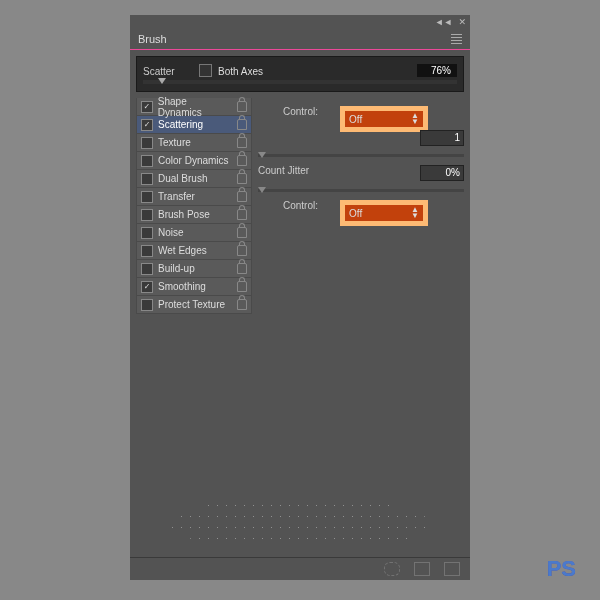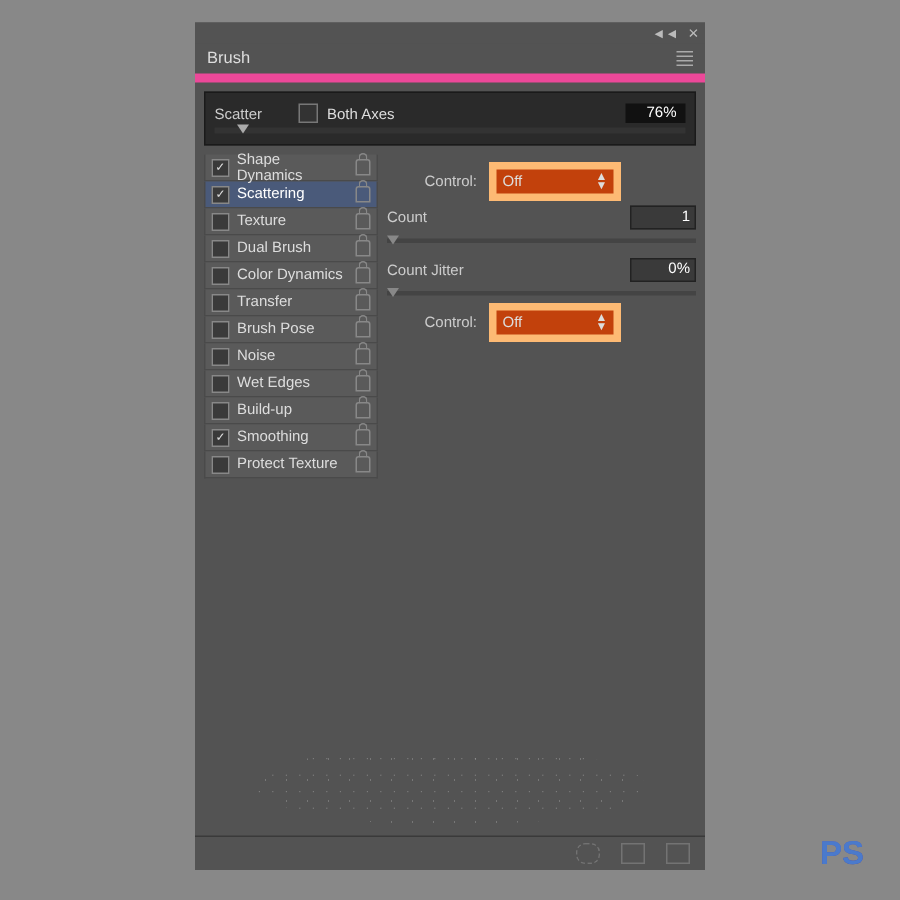--- a/index.html
+++ b/index.html
@@ -1,40 +1,40 @@
 <!DOCTYPE html>
 <html><head>
 <meta charset="utf-8">
 <style>
 body{margin:0;background:#888;width:600px;height:600px;font-family:Tahoma,Arial,sans-serif;font-size:11px;color:#ddd;position:relative}
 .win{position:absolute;left:130px;top:15px;width:340px;height:565px;background:#535353}
 .tb{height:14px;background:#535353;display:flex;justify-content:flex-end;align-items:center;padding:0 4px;gap:6px}
 .tb span{color:#bbb;font-size:9px}
-.tab{height:20px;display:flex;align-items:center;padding:0 8px;color:#ddd;background:#535353;border-bottom:6px solid #ec4899}
+.tab{height:20px;display:flex;align-items:center;padding:0 8px;color:#ddd;background:#535353;border-bottom:1px solid #ec4899}
 .menu-icon{margin-left:auto;display:flex;flex-direction:column;gap:2px}
 .menu-icon div{width:11px;height:1px;background:#aaa}
 .top{display:flex;padding:6px;gap:6px}
 .presets{flex:0 0 110px;height:22px;background:#5a5a5a;border:1px solid #3a3a3a;border-radius:10px;text-align:center;line-height:22px;font-size:10px;color:#ddd}
 .scatter{flex:1;background:#2a2a2a;padding:4px 6px;border:1px solid #1a1a1a}
 .sc-row{display:flex;align-items:flex-end;gap:6px;height:16px}
 .sc-row .lbl{flex:0 0 50px;color:#ccc;font-size:10px}
 .ck{width:11px;height:11px;border:1px solid #777;background:#333;display:inline-block}
 .pct{margin-left:auto;background:#111;color:#fff;padding:1px 6px;font-size:10px;min-width:28px;text-align:right}
 .sld{height:4px;background:#333;margin:3px 0;position:relative}
 .sld .h{position:absolute;top:-2px;width:0;height:0;border-left:4px solid transparent;border-right:4px solid transparent;border-top:6px solid #aaa}
 .cols{display:flex;padding:0 6px;gap:6px;height:420px}
 .side{flex:0 0 116px}
 .tip{background:#666;border:1px solid #3a3a3a;padding:4px 6px;font-size:10px;color:#ddd}
 .item{display:flex;align-items:center;height:17px;padding:0 4px;gap:5px;background:#5a5a5a;border:1px solid #4a4a4a;border-top:none;font-size:10px}
 .item.sel{background:#4a5a7a;color:#fff}
 .cb{width:10px;height:10px;border:1px solid #888;background:#3a3a3a;display:flex;align-items:center;justify-content:center;font-size:8px;color:#ddd}
 .lock{margin-left:auto;width:8px;height:9px;border:1px solid #888;border-radius:2px 2px 0 0;position:relative}
 .lock::before{content:"";position:absolute;top:-5px;left:1px;width:4px;height:4px;border:1px solid #888;border-bottom:none;border-radius:3px 3px 0 0}
 .main{flex:1;padding-top:4px}
-.ctrl-row{display:flex;align-items:center;gap:8px;height:20px;margin:4px 0}
+.ctrl-row{display:flex;gap:22px;height:20px;margin:4px 0}
 .ctrl-row .l{flex:0 0 60px;text-align:right;font-size:10px;color:#ccc}
 .sel2{flex:0 0 70px;height:16px;background:#c2410c;border:5px solid #fdba74;font-size:10px;color:#ddd;padding:0 4px;display:flex;align-items:center;justify-content:space-between}
 .num{margin-left:auto;width:36px;height:14px;background:#3a3a3a;border:1px solid #222;color:#fff;text-align:right;padding:0 3px;font-size:10px;line-height:14px}
 .msld{height:3px;background:#444;margin:2px 0 8px;position:relative}
 .msld .h{position:absolute;top:-2px;width:0;height:0;border-left:4px solid transparent;border-right:4px solid transparent;border-top:6px solid #888}
 .preview{position:absolute;bottom:26px;left:0;right:0;height:60px;display:flex;align-items:center;justify-content:center}
 .dots{width:260px;height:50px;background:
  radial-gradient(circle 2px at 50% 50%,#ccc 30%,transparent 31%) 0 0/14px 14px,
  radial-gradient(circle 1px at 30% 60%,#bbb 30%,transparent 31%) 0 0/9px 11px;
  opacity:.6;border-radius:50%/60%}
@@ -88,26 +88,26 @@
             <span>Scattering</span>
             <span class="lock"></span>
           </div>
           <div class="item">
             <span class="cb"></span>
             <span>Texture</span>
             <span class="lock"></span>
           </div>
           <div class="item">
             <span class="cb"></span>
-            <span>Dual Brush</span>
+            <span>Color Dynamics</span>
             <span class="lock"></span>
           </div>
           <div class="item">
             <span class="cb"></span>
-            <span>Color Dynamics</span>
+            <span>Dual Brush</span>
             <span class="lock"></span>
           </div>
           <div class="item">
             <span class="cb"></span>
             <span>Transfer</span>
             <span class="lock"></span>
           </div>
           <div class="item">
             <span class="cb"></span>
             <span>Brush Pose</span>
@@ -142,21 +142,20 @@
     </div>
     <div class="main">
       <div class="ctrl-row">
         <span class="l">Control:</span>
         <div class="sel2">
             <span>Off</span>
             <span class="arrows">▲<br>▼</span>
           </div>
       </div>
       <div class="ctrl-row">
-        <span class="l" style="text-align:left;flex:1">Count</span>
         <span class="num">1</span>
       </div>
       <div class="msld">
           <div class="h" style="left:0"></div>
         </div>
       <div class="ctrl-row">
         <span class="l" style="text-align:left;flex:1">Count Jitter</span>
         <span class="num">0%</span>
       </div>
       <div class="msld">

